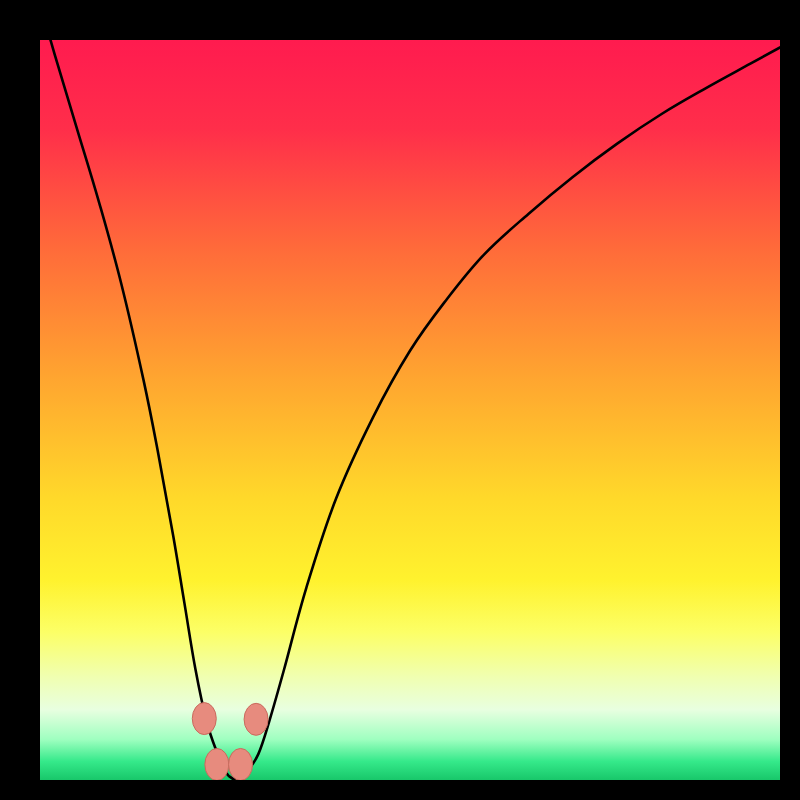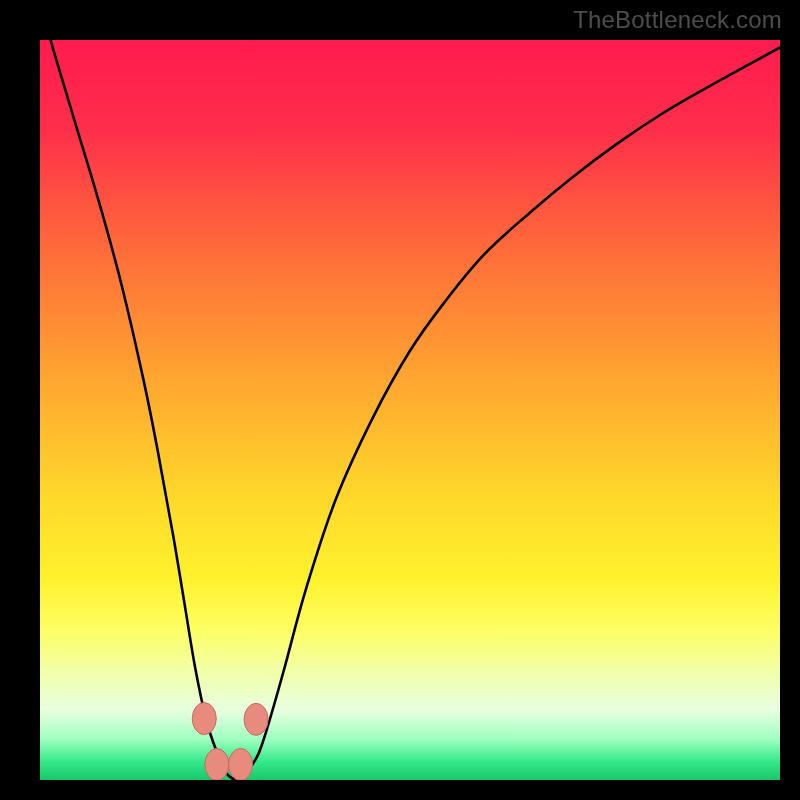--- a/index.html
+++ b/index.html
@@ -50,21 +50,20 @@
     letter-spacing: 0.2px;
     font-weight: 400;
     user-select: none;
   }
 </style>
 </head>
 <body>
 
 <div class="frame">
 
-  <div class="watermark">TheBottleneck.com</div>
 
   <div class="plot-area">
 
     <svg class="gradient-bg" viewBox="0 0 740 740" preserveAspectRatio="none">
       <defs>
         <linearGradient id="bg-grad" x1="0" y1="0" x2="0" y2="1">
             <stop offset="0%" stop-color="#ff1b4f"></stop>
             <stop offset="12%" stop-color="#ff2e4a"></stop>
             <stop offset="28.000000000000004%" stop-color="#ff6a3a"></stop>
             <stop offset="45%" stop-color="#ffa330"></stop>

